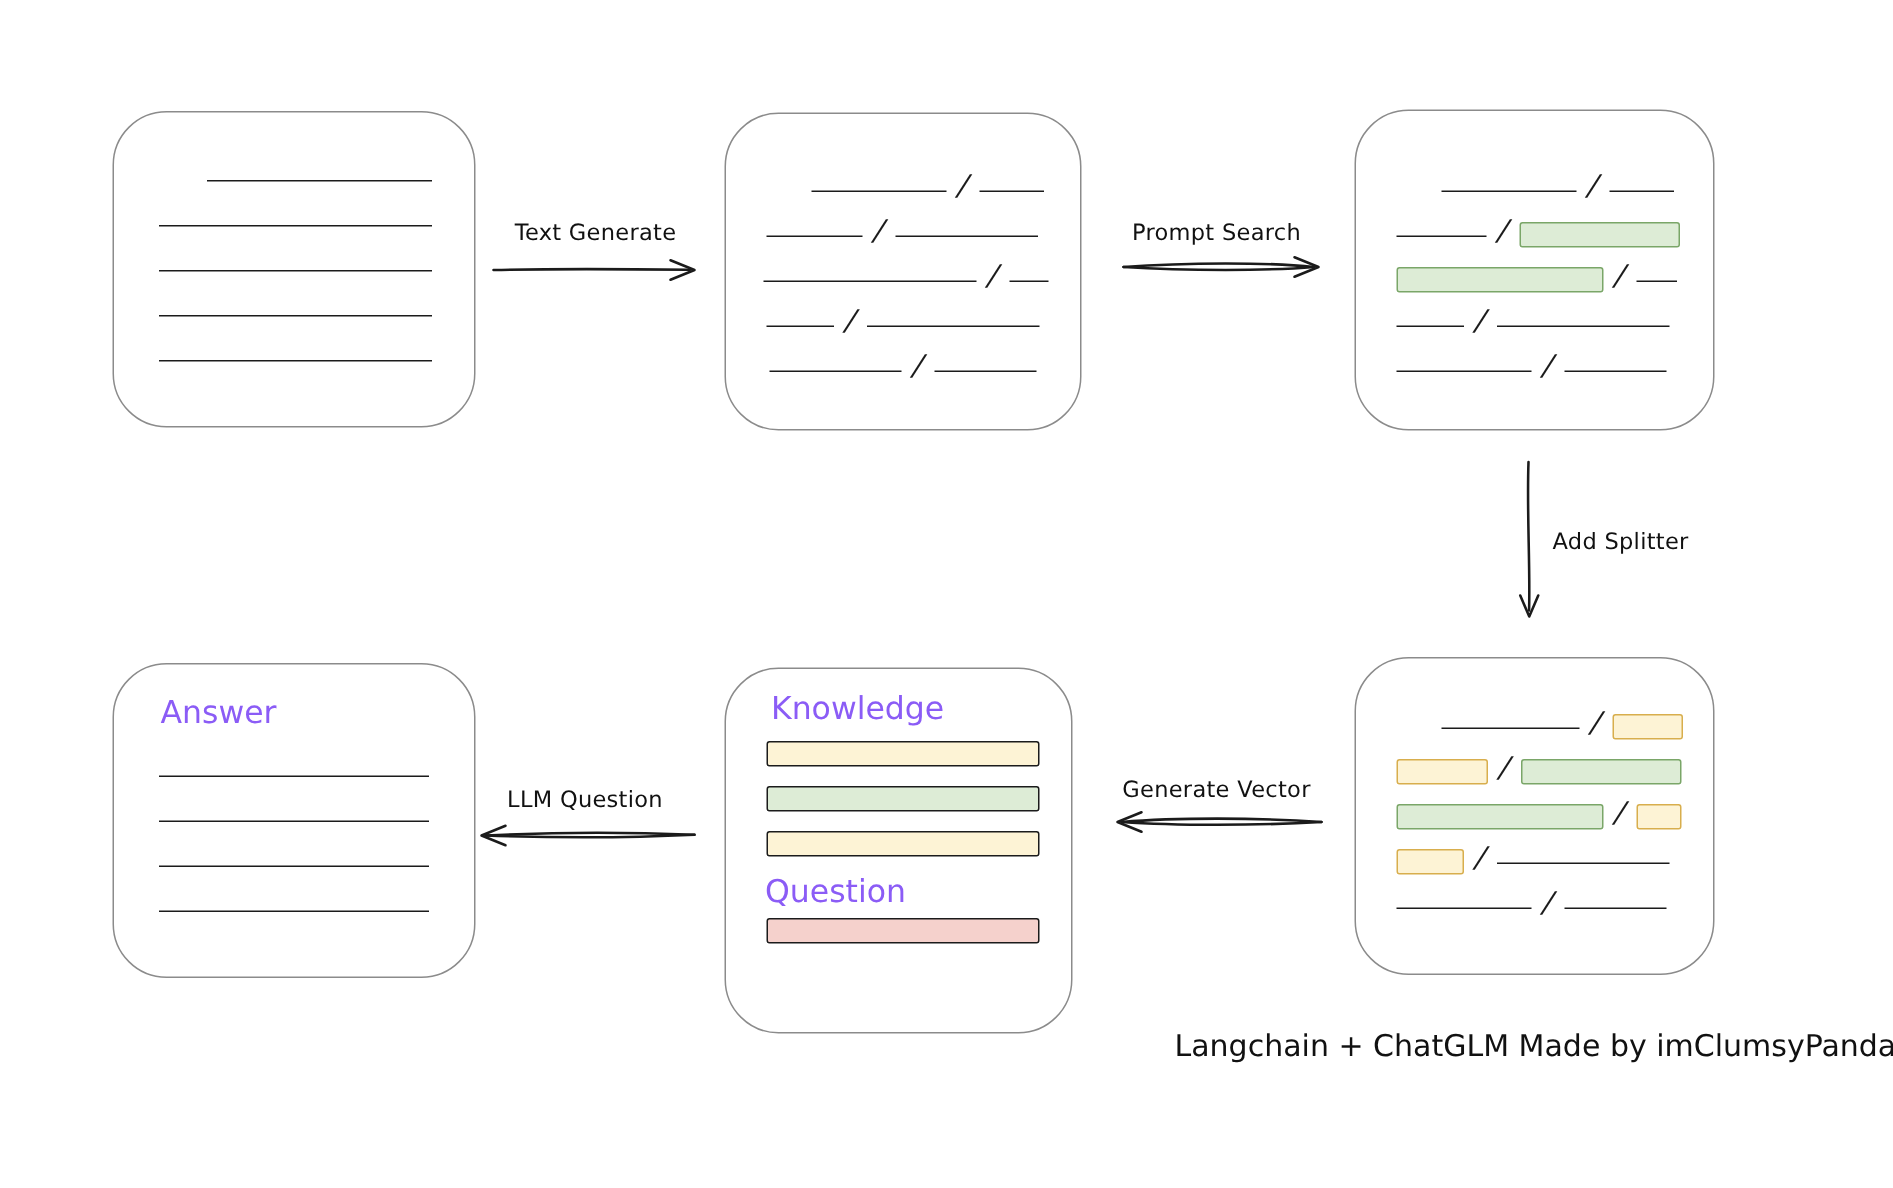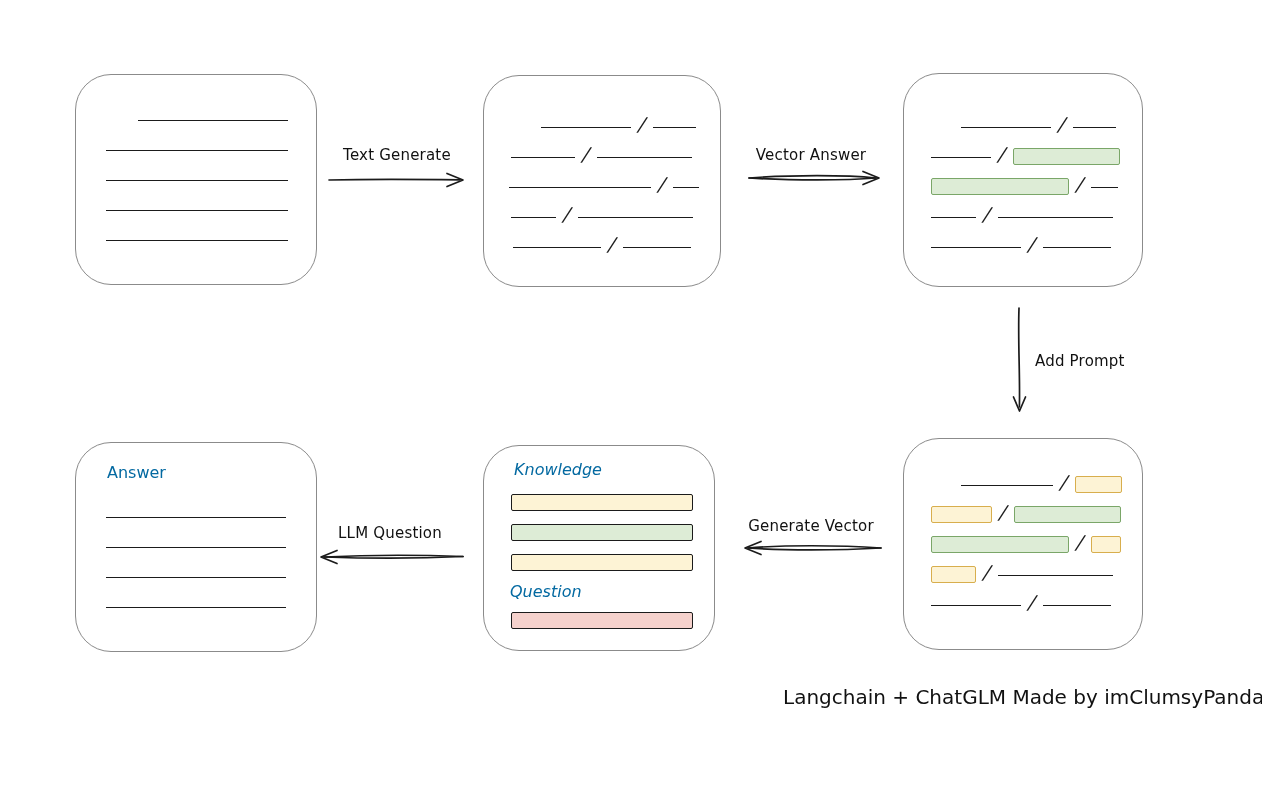--- a/index.html
+++ b/index.html
@@ -60,22 +60,22 @@
   .arrow-label{
     position:absolute;
     font-size:15px;
     letter-spacing:0.2px;
     color:#111;
     white-space:nowrap;
   }
   .centered{text-align:center;}
   .inbox-label{
     position:absolute;
-    font-size:16px;
-    color:#0369a1;
+    font-size:21px;
+    color:#8b5cf6;
     white-space:nowrap;
   }
   .caption{
     position:absolute;
     left:783px;top:685px;
     font-size:20px;
     color:#111;
     white-space:nowrap;
   }
   svg.arrow{position:absolute;overflow:visible;}
@@ -195,21 +195,21 @@
           <span class="seg" style="width: 115px;"></span>
         </div>
         <div class="row" style="padding-left: 27px;">
           <span class="seg" style="width: 90px;"></span>
           <span class="slash">/</span>
           <span class="seg" style="width: 68px;"></span>
         </div>
       </div>
   </div>
 
-  <div class="box" style="left:483px;top:445px;width:232px;height:206px;font-style:italic;">
+  <div class="box" style="left:483px;top:445px;width:232px;height:244px;">
     <div class="inbox-label" style="left:30px;top:14px;">Knowledge</div>
     <div style="position:absolute;left:27px;top:48px;">
         <div class="bar chip-yellow"></div>
         <div class="bar chip-green"></div>
         <div class="bar chip-yellow"></div>
       </div>
     <div class="inbox-label" style="left:26px;top:136px;">Question</div>
     <div style="position:absolute;left:27px;top:166px;">
         <div class="bar chip-red"></div>
       </div>
@@ -232,28 +232,28 @@
         </div>
       </div>
   </div>
 
   <div class="arrow-label centered" style="left:323px;top:146px;width:148px;">Text Generate</div>
   <svg class="arrow" style="left:326px;top:169px;" width="142" height="22">
     <path d="M3 11 C45 10 95 10.4 134 10.8"></path>
     <path d="M121 4.5 L137 11 L121 17.5"></path>
   </svg>
 
-  <div class="arrow-label centered" style="left:737px;top:146px;width:148px;">Vector Answer</div>
+  <div class="arrow-label centered" style="left:737px;top:146px;width:148px;">Prompt Search</div>
   <svg class="arrow" style="left:746px;top:167px;" width="142" height="22">
     <path d="M3 11 C45 7.8 100 7.8 130 11"></path>
     <path d="M3 11 C45 13.6 100 13.6 130 11"></path>
     <path d="M117 4.5 L133 11 L117 17.5"></path>
   </svg>
 
-  <div class="arrow-label" style="left:1035px;top:352px;">Add Prompt</div>
+  <div class="arrow-label" style="left:1035px;top:352px;">Add Splitter</div>
   <svg class="arrow" style="left:1011px;top:306px;" width="18" height="112">
     <path d="M8 2 C6.8 35 9.2 70 8.4 101"></path>
     <path d="M2.5 91 L8.5 105 L14.5 91"></path>
   </svg>
 
   <div class="arrow-label centered" style="left:728px;top:517px;width:166px;">Generate Vector</div>
   <svg class="arrow" style="left:738px;top:537px;" width="146" height="22">
     <path d="M143 11 C100 8 45 8 10 11"></path>
     <path d="M143 11 C100 13.5 45 13.5 10 11"></path>
     <path d="M23 4.5 L7 11 L23 17.5"></path>

